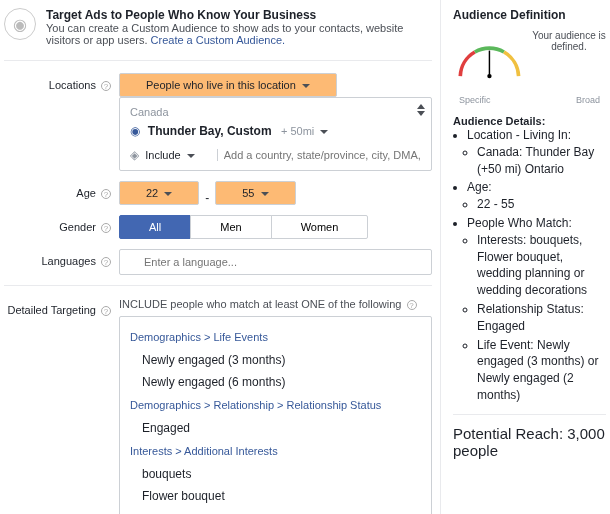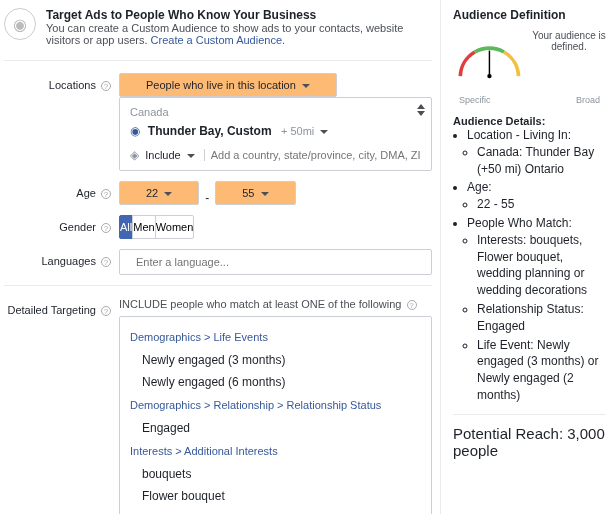--- a/index.html
+++ b/index.html
@@ -23,29 +23,29 @@
 .loc-country{color:#8d949e;font-size:11px;margin-bottom:6px}
 .loc-pin{color:#365899;margin-right:4px}
 .loc-city{font-weight:bold;font-size:12px}
 .loc-radius{color:#8d949e;font-size:11px;margin-left:6px}
 .loc-arrows{position:absolute;right:6px;top:6px;display:flex;flex-direction:column;gap:2px}
 .arrow{border-left:4px solid transparent;border-right:4px solid transparent}
 .arrow.up{border-bottom:5px solid #4b4f56}
 .arrow.down{border-top:5px solid #4b4f56}
 .loc-add{display:flex;align-items:center;margin-top:10px;gap:6px}
 .pin-outline{color:#8d949e}
-.include-dd{font-size:11px;color:#1d2129;padding-right:9px;border-right:1px solid #ccd0d5}
+.include-dd{font-size:11px;color:#1d2129;padding-right:22px;border-right:1px solid #ccd0d5}
 .loc-input{border:none;outline:none;flex:1;font-size:11px;color:#8d949e}
 .age-box{display:flex;align-items:flex-end;gap:6px}
 .seg{display:flex}
-.seg button{border:1px solid #ccd0d5;background:#fff;padding:5px 0;font-size:11px;cursor:pointer;margin-left:-1px}
+.seg button{border:1px solid #ccd0d5;background:#fff;padding:5px 29px;font-size:11px;cursor:pointer;margin-left:-1px}
 .seg button:first-child{border-radius:2px 0 0 2px;margin-left:0}
 .seg button:last-child{border-radius:0 2px 2px 0}
 .seg button.active{background:#4267b2;color:#fff;border-color:#4267b2}
-.lang-input{width:100%;border:1px solid #ccd0d5;border-radius:2px;padding:6px 16px;font-size:11px;outline:none}
+.lang-input{width:100%;border:1px solid #ccd0d5;border-radius:2px;padding:6px 24px;font-size:11px;outline:none}
 .dt-label{color:#4b4f56;font-size:11px;margin-bottom:6px}
 .dt-box{border:1px solid #ccd0d5;border-radius:2px;position:relative}
 .dt-scroll{max-height:200px;overflow-y:scroll;padding:8px 10px}
 .dt-cat{color:#365899;font-size:11px;margin-top:6px;margin-bottom:6px}
 .dt-item{font-weight:normal;font-size:12px;padding:4px 0 4px 12px}
 .side h3{font-size:12px;margin-bottom:8px}
 .gauge{width:110px;height:55px;margin:4px auto 6px;position:relative}
 .gauge svg{width:100%;height:100%}
 .gauge-text{text-align:center;font-size:10px;color:#4b4f56;margin-bottom:4px}
 .gauge-labels{display:flex;justify-content:space-between;font-size:9px;color:#8d949e;padding:0 6px;margin-bottom:10px}

